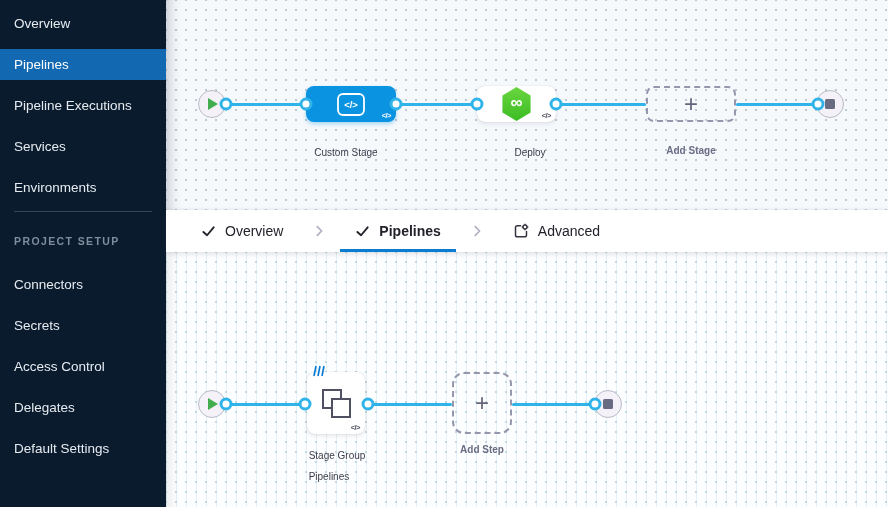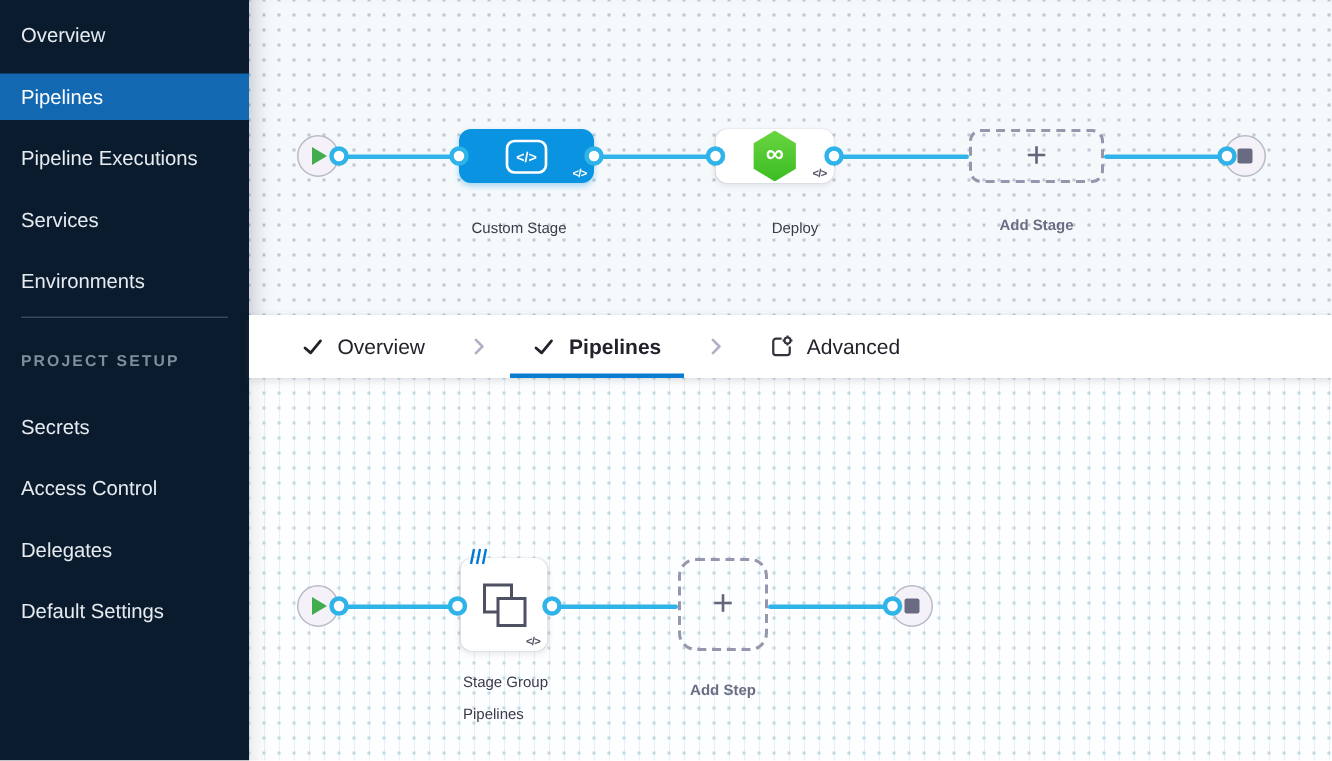--- a/index.html
+++ b/index.html
@@ -104,20 +104,25 @@
       <div class="nav-item-inner">
           <span>Environments</span>
         </div>
     </li>
   </ul>
   <hr class="sidebar-divider">
   <div class="section-label">PROJECT SETUP</div>
   <ul class="nav-list">
     <li class="nav-item">
       <div class="nav-item-inner">
+          <span>Connectors</span>
+        </div>
+    </li>
+    <li class="nav-item">
+      <div class="nav-item-inner">
           <span>Secrets</span>
         </div>
     </li>
     <li class="nav-item">
       <div class="nav-item-inner">
           <span>Access Control</span>
         </div>
     </li>
     <li class="nav-item">
       <div class="nav-item-inner">
@@ -253,15 +258,15 @@
     </div>
 
     <div class="endpoint" style="left:428px;top:138px;">
       <div class="stop-square"></div>
     </div>
 
     <div class="node-label label-dark" style="left:171px;top:193px;line-height:21px;">
       <div>Stage Group</div>
       <div>Pipelines</div>
     </div>
-    <div class="node-label label-gray" style="left:316px;top:192px;margin-top:11px;">Add Step</div>
+    <div class="node-label label-gray" style="left:316px;top:192px;">Add Step</div>
   </div>
 </div>
 
 </body></html>

